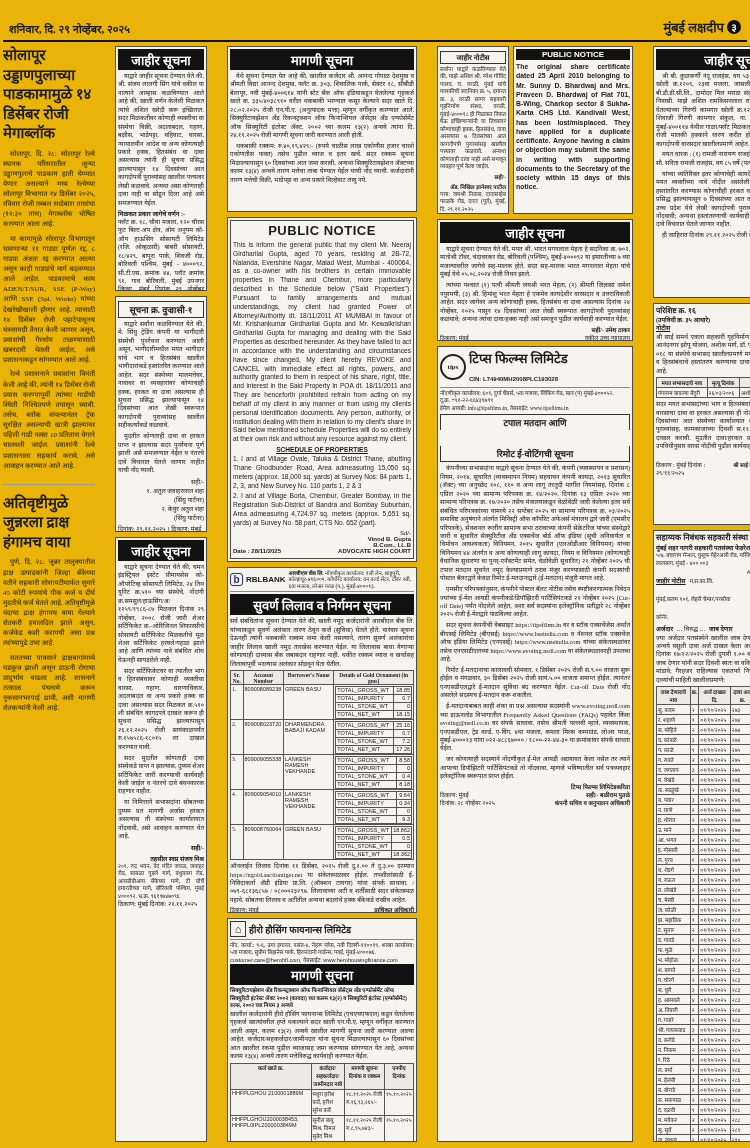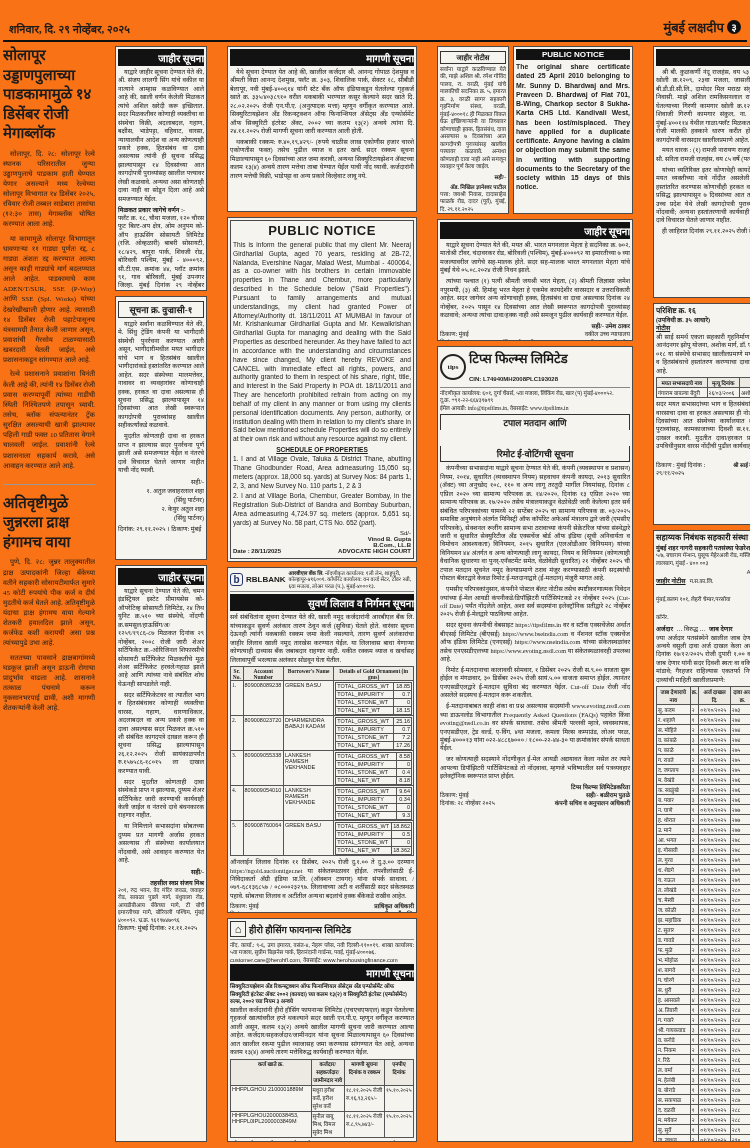--- a/index.html
+++ b/index.html
@@ -1,32 +1,32 @@
 <!DOCTYPE html>
 <html><head>
 <meta charset="utf-8">
 <style>
   * { box-sizing: border-box; margin: 0; padding: 0; }
   body { width: 750px; height: 1148px; overflow: hidden; background: #e7e5e0;
          font-family: "Liberation Serif", serif; color: #1b1b1b; }
-  .page { width: 750px; height: 1148px; background: #f97316; padding: 2px 3px; }
+  .page { width: 750px; height: 1148px; background: #eab308; padding: 2px 3px; }
   .masthead { display: flex; justify-content: space-between; align-items: flex-end;
               padding: 16px 6px 4px; border-bottom: 2.5px solid #101010; }
   .m-date { font-size: 11px; font-weight: bold; }
   .m-brand { font-size: 13px; font-weight: bold; display: flex; align-items: center; gap: 3px; }
   .badge { width: 14px; height: 14px; border-radius: 50%; background: #101010; color: #fff;
            font-size: 10px; display: inline-flex; align-items: center; justify-content: center; }
   .cols { display: flex; gap: 20px; padding-top: 4px; height: 1100px; }
   .c { display: flex; flex-direction: column; gap: 5px; overflow: hidden; flex: 0 0 auto; }
   .c1 { width: 92px; } .c2 { width: 92px; } .c3 { width: 190px; }
   .c4 { width: 196px; } .c5 { width: 162px; }
   .box { border: 1px solid #4a4a4a; background: #f6f4ee; padding: 2px; overflow: hidden; flex: 0 0 auto; }
   .dbl { outline: 1px solid #4a4a4a; outline-offset: -4px; padding: 5px; }
-  .bar { background: #121212; color: #fff; text-align: right; font-weight: bold;
-         font-size: 10px; padding: 1.5px 0; margin-bottom: 2px; }
+  .bar { background: #121212; color: #fff; text-align: center; font-weight: bold;
+         font-size: 13px; padding: 1.5px 0; margin-bottom: 2px; }
   .bar2 { border: 1px solid #333; text-align: center; font-weight: bold; font-size: 9px; padding: 1px 0; margin: 2px 0; }
   .t { font-size: 6.3px; line-height: 1.34; text-align: justify; }
   .t p { margin-bottom: 2.5px; text-indent: 6px; }
   .tc { text-align: left; }
   .h1 { font-size: 15px; font-weight: bold; line-height: 1.3; margin-bottom: 5px; }
   .news { font-size: 7px; line-height: 1.45; text-align: justify; }
   .news p { margin-bottom: 4px; text-indent: 7px; }
   .sign { font-size: 6.3px; text-align: right; font-weight: bold; margin-top: 2px; }
   .foot { display: flex; justify-content: space-between; font-size: 6px; margin-top: 2px; }
   .sub { font-weight: bold; text-align: center; text-decoration: underline; font-size: 6.6px; margin: 2px 0; }
@@ -93,21 +93,21 @@
       <div class="box" style="height:245px">
         <div class="bar">जाहीर सूचना</div>
         <div class="t">
 
         <p>याद्वारे जाहीर सूचना देण्यात येते की, श्री. संजय लालगी सिंग यांचे वकील या नात्याने आम्हास कळविण्यात आले आहे की, खाली वर्णन केलेली मिळकत त्यांचे अशिल खरेदी करू इच्छितात. सदर मिळकतीवर कोणाही व्यक्तीचा वा संस्थेचा विक्री, अदलाबदल, गहाण, बक्षीस, भाडेपट्टा, वहिवाट, वारसा, न्यायालयीन आदेश वा अन्य कोणत्याही प्रकारे हक्क, हितसंबंध वा दावा असल्यास त्यांनी ही सूचना प्रसिद्ध झाल्यापासून १४ दिवसांच्या आत कागदोपत्री पुराव्यांसह खालील पत्त्यावर लेखी कळवावे. अन्यथा असा कोणताही दावा नाही वा सोडून दिला आहे असे समजण्यात येईल.</p>
           </div>
         <div class="t" style="font-weight:bold">मिळकत प्रकार जागेचे वर्णन :-</div>
         <div class="t">फ्लॅट क्र. १८, चौथा मजला, १२० चौरस फूट बिल्ट-अप क्षेत्र, ओम अनुपम को-ऑप हाऊसिंग सोसायटी लिमिटेड (रजि. ओव्हळारी) बाबरी सोसायटी, १८/४२९, बापूरा पार्क, शिवजी रोड, बोरिवली पश्चिम, मुंबई - ४०००९२, सी.टी.एस. क्रमांक ४४, प्लॉट क्रमांक ९१, गाव बोरिवली, मुंबई उपनगर जिल्हा. मुंबई दिनांक २९ नोव्हेंबर २०२५.</div>
 
       </div>
-      <div class="box" style="height:264px">
+      <div class="box" style="height:236px">
         <div class="bar2">सूचना क्र. वुज्रासी-१</div>
         <div class="t">
 
         <p>याद्वारे सर्वांना कळविण्यात येते की, मे. सिंधु ट्रेडिंग कंपनी या भागीदारी संस्थेची पुनर्रचना करण्यात आली असून, भागीदारीमधील मयत भागीदार यांचे भाग व हितसंबंध खालील भागीदारांकडे हस्तांतरित करण्यात आले आहेत. सदर संस्थेच्या मालमत्तेवर, नावावर वा व्यवहारांवर कोणाचाही हक्क, हरकत वा दावा असल्यास ही सूचना प्रसिद्ध झाल्यापासून १४ दिवसांच्या आत लेखी स्वरूपात कागदोपत्री पुराव्यांसह खालील सहीकर्त्यांकडे कळवावे.</p>
             <p>मुदतीत कोणताही दावा वा हरकत प्राप्त न झाल्यास सदर पुनर्रचना पूर्ण झाली असे समजण्यात येईल व नंतरचे दावे विचारात घेतले जाणार नाहीत याची नोंद घ्यावी.</p>
           </div>
         <div class="sign" style="font-weight:normal">
 
         <div>सही/-</div>
             <div>१. अतुल जवाहरलाल शहा</div>

